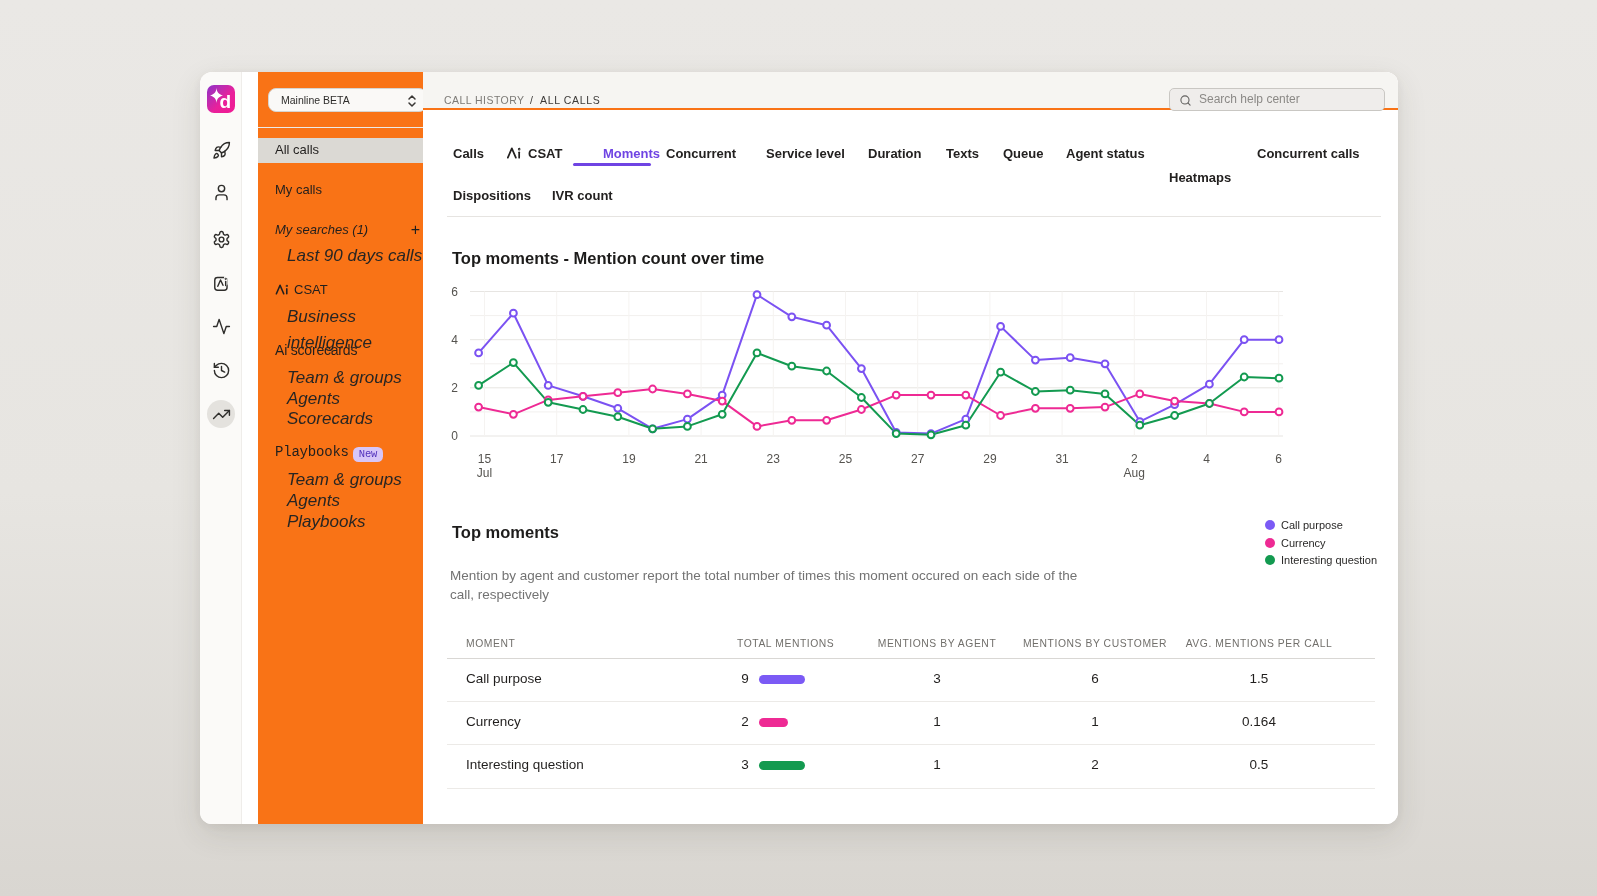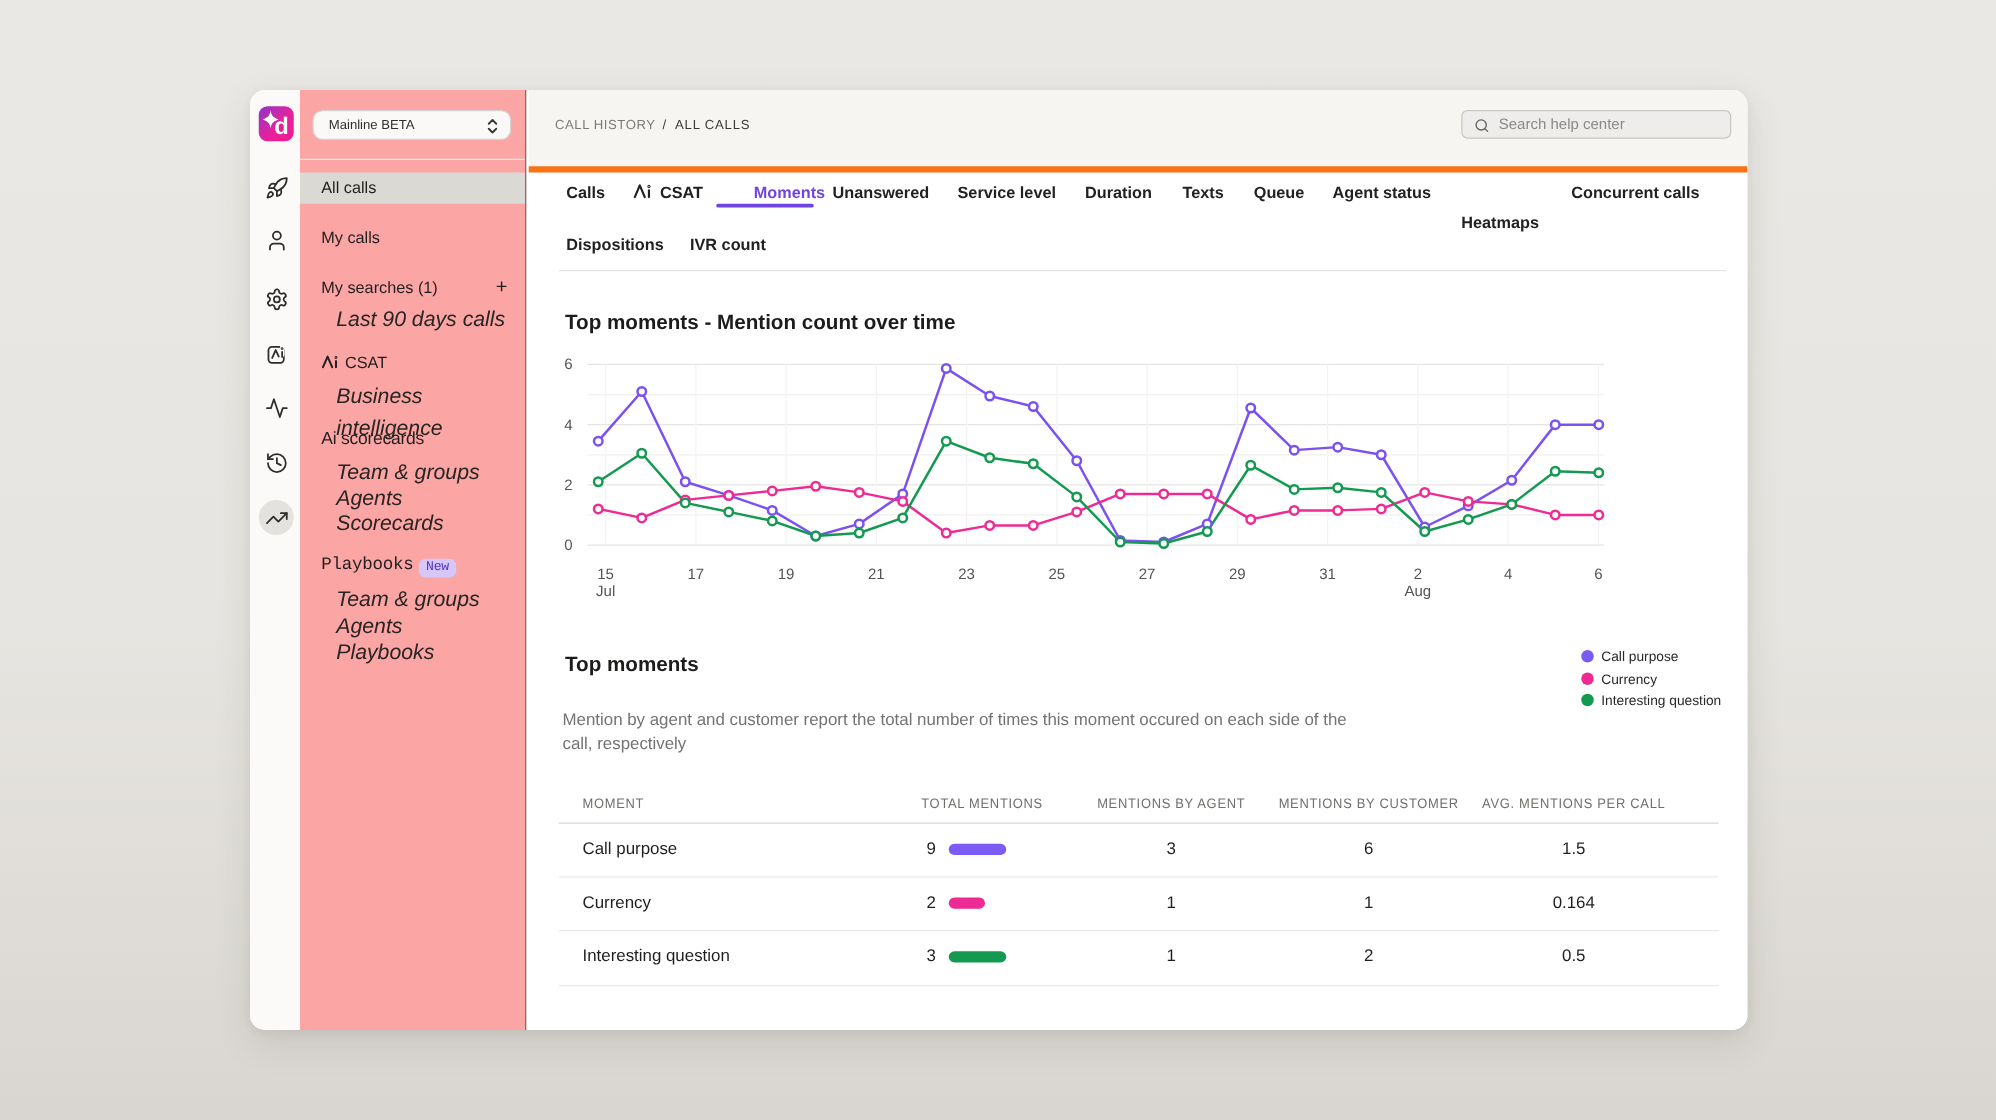--- a/index.html
+++ b/index.html
@@ -32,43 +32,43 @@
   }
   .logo svg { position:absolute; left:3px; top:3px; }
   .ricon { position:absolute; left:0; width:42px; display:flex; justify-content:center; }
   .ricon svg { stroke:#2e2d2b; }
   .railsel {
     position:absolute; left:7px; width:28px; height:28px; border-radius:50%;
     background:#e4e2de; display:flex; align-items:center; justify-content:center;
   }
   
   .sidebar {
-    position:absolute; left:40px; top:0; bottom:0; width:181px;
-    background:#fca5a5; border-right:1px solid #737373;
+    position:absolute; left:58px; top:0; bottom:0; width:181px;
+    background:#f97316; border-right:5px solid #737373;
   }
   .select {
     position:absolute; left:10px; top:16px; width:159px; height:24px;
     border:1px solid #d6d4d0; border-radius:8px; background:#faf9f7;
     font-size:10.5px; color:#2f2e2c; line-height:22px; padding-left:12px;
   }
   .select .chev { position:absolute; right:9px; top:4px; }
   .sb-divider { position:absolute; left:0; right:0; top:55px; height:1px; background:#eceae7; }
   .item { position:absolute; left:0; right:0; height:26px; line-height:26px; font-size:13px; color:#211f1e; padding-left:17px; }
   .item.sub { font-size:17px; padding-left:29px; color:#272523;font-style:italic; }
   .sel-row { position:absolute; left:0; right:0; top:66px; height:25px; background:#dbd9d4; }
   .plus { position:absolute; right:14px; top:0; font-size:16px; color:#211f1e; font-weight:400; }
   .badge-new {
     display:inline-block; background:#d7c6f8; color:#5232bc; font-size:10.5px;
     line-height:13.5px; border-radius:5.5px; padding:0.5px 6px; margin-left:4px; position:relative; top:0.5px;
   }
   
   .main { position:absolute; left:223px; top:0; right:0; bottom:0; background:#fff; }
   .topbar {
-    position:absolute; left:0; right:0; top:0; height:66px;
-    background:#f6f5f2; border-bottom:5px solid #f97316;
+    position:absolute; left:0; right:0; top:0; height:38px;
+    background:#f6f5f2; border-bottom:2px solid #f97316;
   }
   .crumb { position:absolute; left:0; top:22px; font-size:10.5px; color:#7c7a76; }
   .crumb span.p1 { position:absolute; left:21px; letter-spacing:0.45px; white-space:nowrap; }
   .crumb span.sl { position:absolute; left:107px; color:#3c3a38; }
   .crumb span.p2 { position:absolute; left:117px; letter-spacing:0.65px; color:#3c3a38; white-space:nowrap; }
   .search {
     position:absolute; right:13px; top:16px; width:216px; height:23px;
     background:#efedeb; border:1px solid #c9c7c3; border-radius:5px;
     font-size:12px; color:#8b8986; line-height:21px; padding-left:29px;
   }
@@ -156,21 +156,21 @@
     <div class="select">Mainline BETA
       <svg class="chev" width="10" height="16" viewBox="0 0 10 16" fill="none" stroke="#3a3836" stroke-width="1.5" stroke-linecap="round" stroke-linejoin="round">
           <path d="M2 6 5 3 8 6"></path>
           <path d="M2 10 5 13 8 10"></path>
         </svg>
     </div>
     <div class="sb-divider"></div>
     <div class="sel-row"></div>
     <div class="item" style="top:65px;">All calls</div>
     <div class="item" style="top:105px;">My calls</div>
-    <div class="item" style="top:145px;">My searches (1)</div>
+    <div class="item" style="top:145px;font-style:italic;">My searches (1)</div>
     <div class="plus" style="top:149px;">+</div>
     <div class="item sub" style="top:171px;">Last 90 days calls</div>
     <div class="item" style="top:205px;"><svg width="15" height="11" viewBox="0 0 24 18" fill="none" stroke="#211f1e" stroke-width="2.6" stroke-linecap="round" stroke-linejoin="round" style="margin-right:4px;position:relative;top:1px;">
           <path d="M2 16 8 2l6 14"></path>
           <path d="M19 8v8"></path>
           <circle cx="19" cy="3.2" r="0.6"></circle>
         </svg>CSAT</div>
     <div class="item sub" style="top:232px;">Business intelligence</div>
     <div class="item" style="top:265px; font-size:14px; letter-spacing:-0.2px;">Ai scorecards</div>
     <div class="item sub" style="top:293px;">Team &amp; groups</div>
@@ -196,21 +196,21 @@
     </div>
     <div class="tabs">
       <div class="tab" style="left:30px; top:19px;">Calls</div>
       <div class="tab" style="left:83px; top:19px;"><svg width="17" height="12" viewBox="0 0 24 18" fill="none" stroke="#232120" stroke-width="2.6" stroke-linecap="round" stroke-linejoin="round" style="position:relative;top:1px;margin-right:5px;">
             <path d="M2 16 8 2l6 14"></path>
             <path d="M19 8v8"></path>
             <circle cx="19" cy="3.2" r="0.6"></circle>
           </svg>CSAT</div>
       <div class="tab active" style="left:162px; top:19px;padding-left:18px;">Moments</div>
       <div class="tab-underline" style="left:150px; top:36px; width:78px;"></div>
-      <div class="tab" style="left:243px; top:19px;">Unanswered</div>
+      <div class="tab" style="left:243px; top:19px;">Concurrent</div>
       <div class="tab" style="left:343px; top:19px;">Service level</div>
       <div class="tab" style="left:445px; top:19px;">Duration</div>
       <div class="tab" style="left:523px; top:19px;">Texts</div>
       <div class="tab" style="left:580px; top:19px;">Queue</div>
       <div class="tab" style="left:643px; top:19px;">Agent status</div>
       <div class="tab" style="left:746px; top:19px;margin-top:24px;">Heatmaps</div>
       <div class="tab" style="left:834px; top:19px;">Concurrent calls</div>
       <div class="tab" style="left:30px; top:61px;">Dispositions</div>
       <div class="tab" style="left:129px; top:61px;">IVR count</div>
       <div class="tabs-divider"></div>

